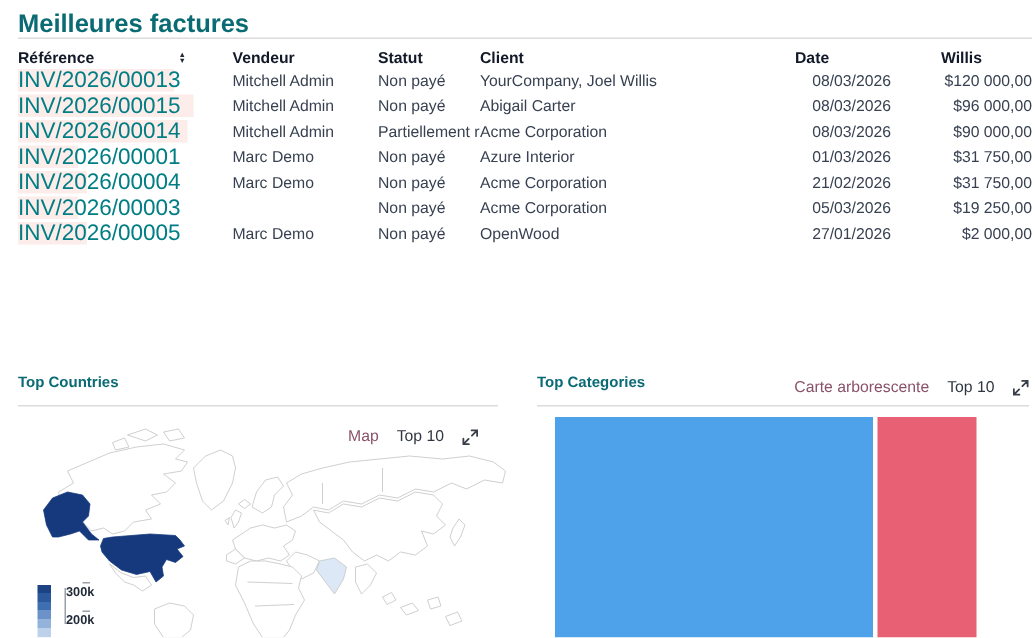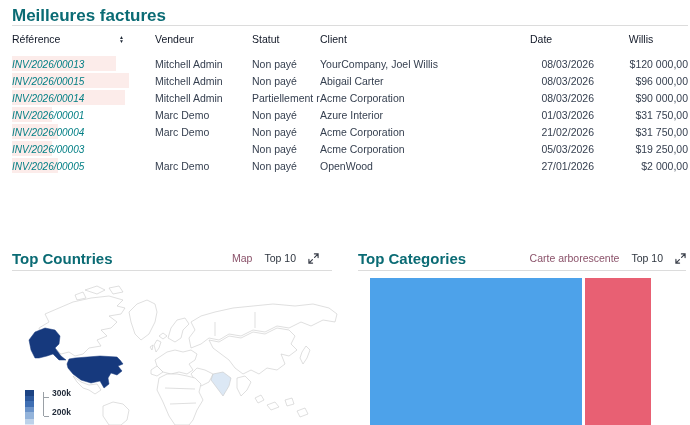--- a/index.html
+++ b/index.html
@@ -5,56 +5,56 @@
   * { margin:0; padding:0; box-sizing:border-box; }
   html,body { width:690px; height:425px; background:#fff; font-family:"Liberation Sans", sans-serif; overflow:hidden; }
   .stage { position:relative; width:690px; height:425px; background:#fff; }
 
   
   .sec-invoices { position:absolute; left:0; top:0; width:690px; }
   .sec-title { position:absolute; left:12px; top:6px; font-size:17px; font-weight:700; color:#0a6b74; }
   .title-rule { position:absolute; left:12px; top:25px; width:676px; height:1px; background:#dcdcdc; }
 
   table.inv { position:absolute; left:12px; top:29px; width:676px; border-collapse:collapse; table-layout:fixed; }
-  table.inv th { font-size:10.5px; font-weight:400; color:#111827; text-align:left; padding:4px 0 10px 0; white-space:nowrap;margin-left:11px; }
+  table.inv th { font-size:10.5px; font-weight:700; color:#111827; text-align:left; padding:4px 0 0 0; white-space:nowrap;margin-left:11px; }
   table.inv td { font-size:10.5px; color:#374151; height:17px; padding:0; white-space:nowrap; overflow:hidden; vertical-align:middle; }
   .th-ref-inner { display:flex; width:112px; justify-content:space-between; align-items:center; }
   .sort-icon { display:inline-flex; flex-direction:column; font-size:5px; line-height:4px; color:#1f2937; cursor:pointer; }
   .th-amount { text-align:center !important; }
   td.num { text-align:right; }
   td.cell-ref { position:relative; }
   td.cell-ref .hl { position:absolute; left:0; top:1px; bottom:1px; background:#fcecea; }
-  td.cell-ref a { position:relative; color:#017e84; text-decoration:none; font-size:10px;font-style:italic; }
+  td.cell-ref a { position:relative; color:#017e84; text-decoration:none; font-size:15px; }
 
   
   .widget { position:absolute; top:244px; height:181px; }
   .w-countries { left:0; width:345px; }
   .w-categories { left:345px; width:345px; }
-  .w-title { position:absolute; top:6px; font-size:15px; font-weight:700; color:#0a6b74; }
+  .w-title { position:absolute; top:6px; font-size:10px; font-weight:700; color:#0a6b74; }
   .w-countries .w-title { left:12px; }
   .w-categories .w-title { left:13px; }
   .w-rule { position:absolute; top:26px; height:1px; background:#dcdcdc; }
   .w-countries .w-rule { left:12px; width:320px; }
   .w-categories .w-rule { left:13px; width:328px; }
   .w-controls { position:absolute; top:8px; display:flex; align-items:center; gap:12px; font-size:10.5px; }
-  .w-countries .w-controls { right:26px; }
+  .w-countries .w-controls { right:26px;margin-top:33px; }
   .w-categories .w-controls { right:4px; }
   .ctl-view { color:#8a5169; cursor:pointer; }
   .ctl-filter { color:#2f3640; cursor:pointer; }
   .expand-icon { width:11px; height:11px; color:#3a3f4a; cursor:pointer; }
 
   
   .map-wrap { position:absolute; left:5px; top:34px; width:335px; height:147px; overflow:hidden; }
   .map-wrap svg { display:block; }
   .country { fill:#ffffff; stroke:#c9c9c9; stroke-width:0.6; stroke-linejoin:round; }
   .legend-bar { position:absolute; left:20px; top:112px; width:9px; height:40px;
     background:linear-gradient(to bottom,#1c4383 0%,#1c4383 14%,#2c589c 14%,#2c589c 28%,#3f6fb3 28%,#3f6fb3 42%,#6b93c9 42%,#6b93c9 56%,#93b3da 56%,#93b3da 72%,#bdd2ea 72%,#bdd2ea 86%,#dde9f6 86%,#dde9f6 100%); }
   .legend-ticks { position:absolute; left:38px; top:110px; }
   .legend-ticks .axis { position:absolute; left:0; top:4px; height:24px; width:1px; background:#9aa0a6; }
-  .tick { position:absolute; left:1px; display:flex; align-items:flex-end; }
+  .tick { position:absolute; left:1px; display:flex; align-items:flex-end;flex-direction:column; }
   .tick .dash { width:5px; height:1px; background:#9aa0a6; margin-right:3px; }
   .tick span.lbl { font-size:8.5px; font-weight:700; color:#1f2937; }
   .tick-300 { top:0; }
   .tick-200 { top:19px; }
 
   
   .treemap { position:absolute; left:25px; top:34px; width:281px; height:147px; display:flex; gap:3px; }
   .treemap .seg { height:100%; }
 </style>
 </head>

